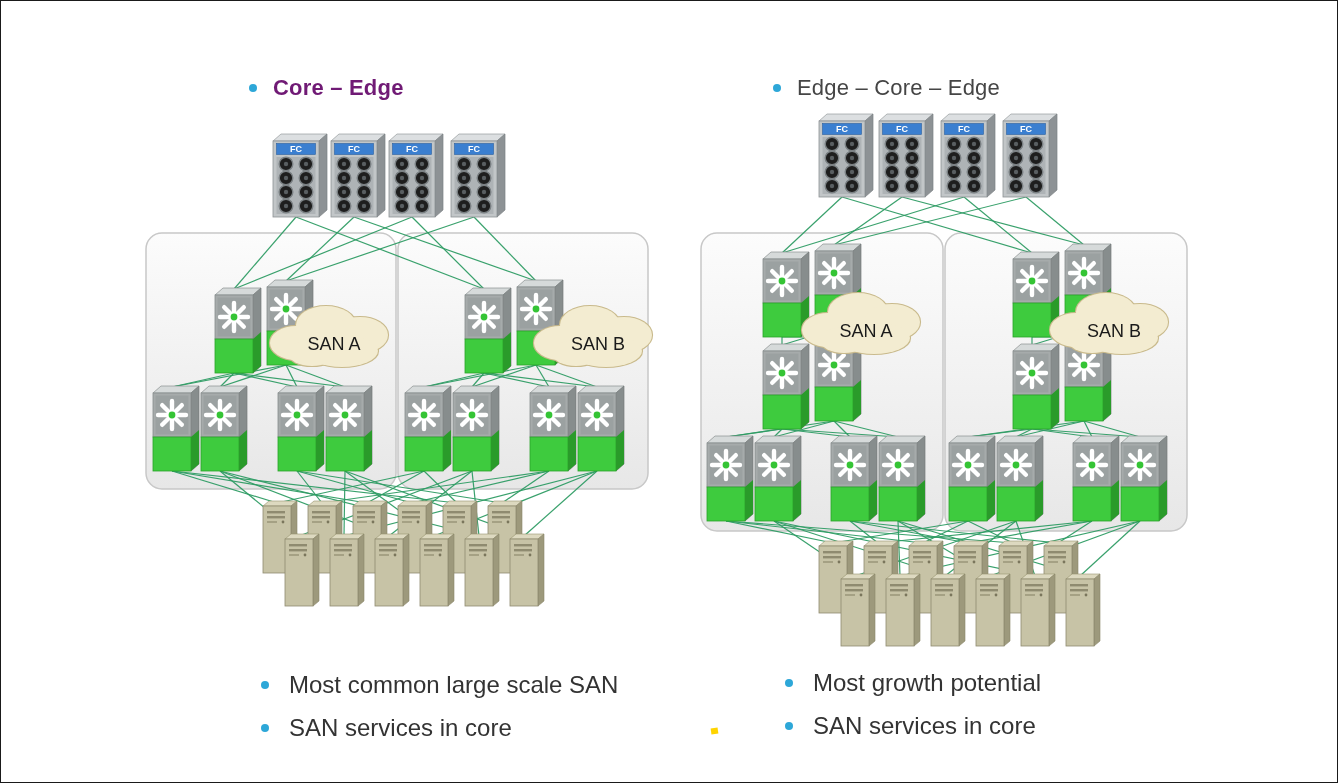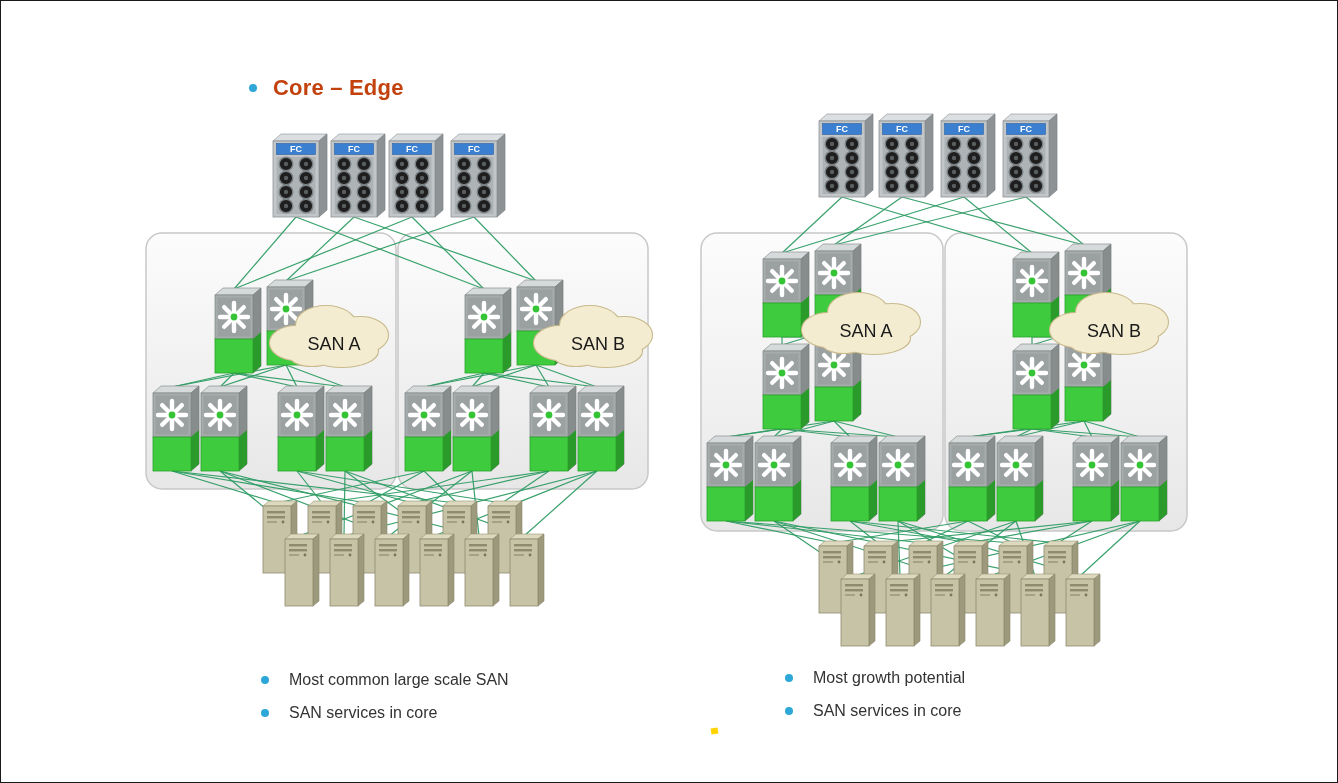--- a/index.html
+++ b/index.html
@@ -6,23 +6,23 @@
   .stage{
     position:relative;width:1338px;height:783px;background:#ffffff;
     border:1px solid #1a1a1a;box-sizing:border-box;overflow:hidden;
     font-family:"Liberation Sans",sans-serif;
   }
   svg#diagram{position:absolute;left:0;top:0;font-family:"Liberation Sans",sans-serif;}
   .title{position:absolute;display:flex;align-items:center;gap:16px;}
   .title-left{left:248px;top:74px;}
   .title-right{left:772px;top:74px;}
   .title-text{font-size:22px;color:#454545;letter-spacing:0.2px;}
-  .title-left .title-text{font-weight:bold;color:#c2410c;}
+  .title-left .title-text{font-weight:bold;color:#701a75;}
   .dot{width:8px;height:8px;border-radius:50%;background:#2da7d8;flex:0 0 auto;}
-  .notes{position:absolute;display:flex;flex-direction:column;gap:15px;font-size:16px;color:#333333;}
+  .notes{position:absolute;display:flex;flex-direction:column;gap:15px;font-size:24px;color:#333333;}
   .notes-left{left:260px;top:670px;}
   .notes-right{left:784px;top:668px;}
   .note{display:flex;align-items:center;gap:20px;}
   .yellow-mark{position:absolute;left:710px;top:727px;width:7px;height:6px;background:#ffd400;transform:rotate(-8deg);}
 </style>
 </head>
 <body>
 
 <div class="stage">
 
@@ -314,20 +314,24 @@
           <text x="0" y="11" text-anchor="middle" font-size="18" fill="#1a1a1a">SAN B</text>
         </g>
       </g>
     </svg>
 
   <div class="title title-left">
     <span class="dot" style="background: rgb(45, 167, 216);"></span>
     <span class="title-text">Core – Edge</span>
   </div>
 
+  <div class="title title-right">
+    <span class="dot" style="background: rgb(45, 167, 216);"></span>
+    <span class="title-text">Edge – Core – Edge</span>
+  </div>
 
   <div class="notes notes-left">
     <div class="note">
       <span class="dot" style="background: rgb(45, 167, 216);"></span>
       <span>Most common large scale SAN</span>
     </div>
     <div class="note">
       <span class="dot" style="background: rgb(45, 167, 216);"></span>
       <span>SAN services in core</span>
     </div>

